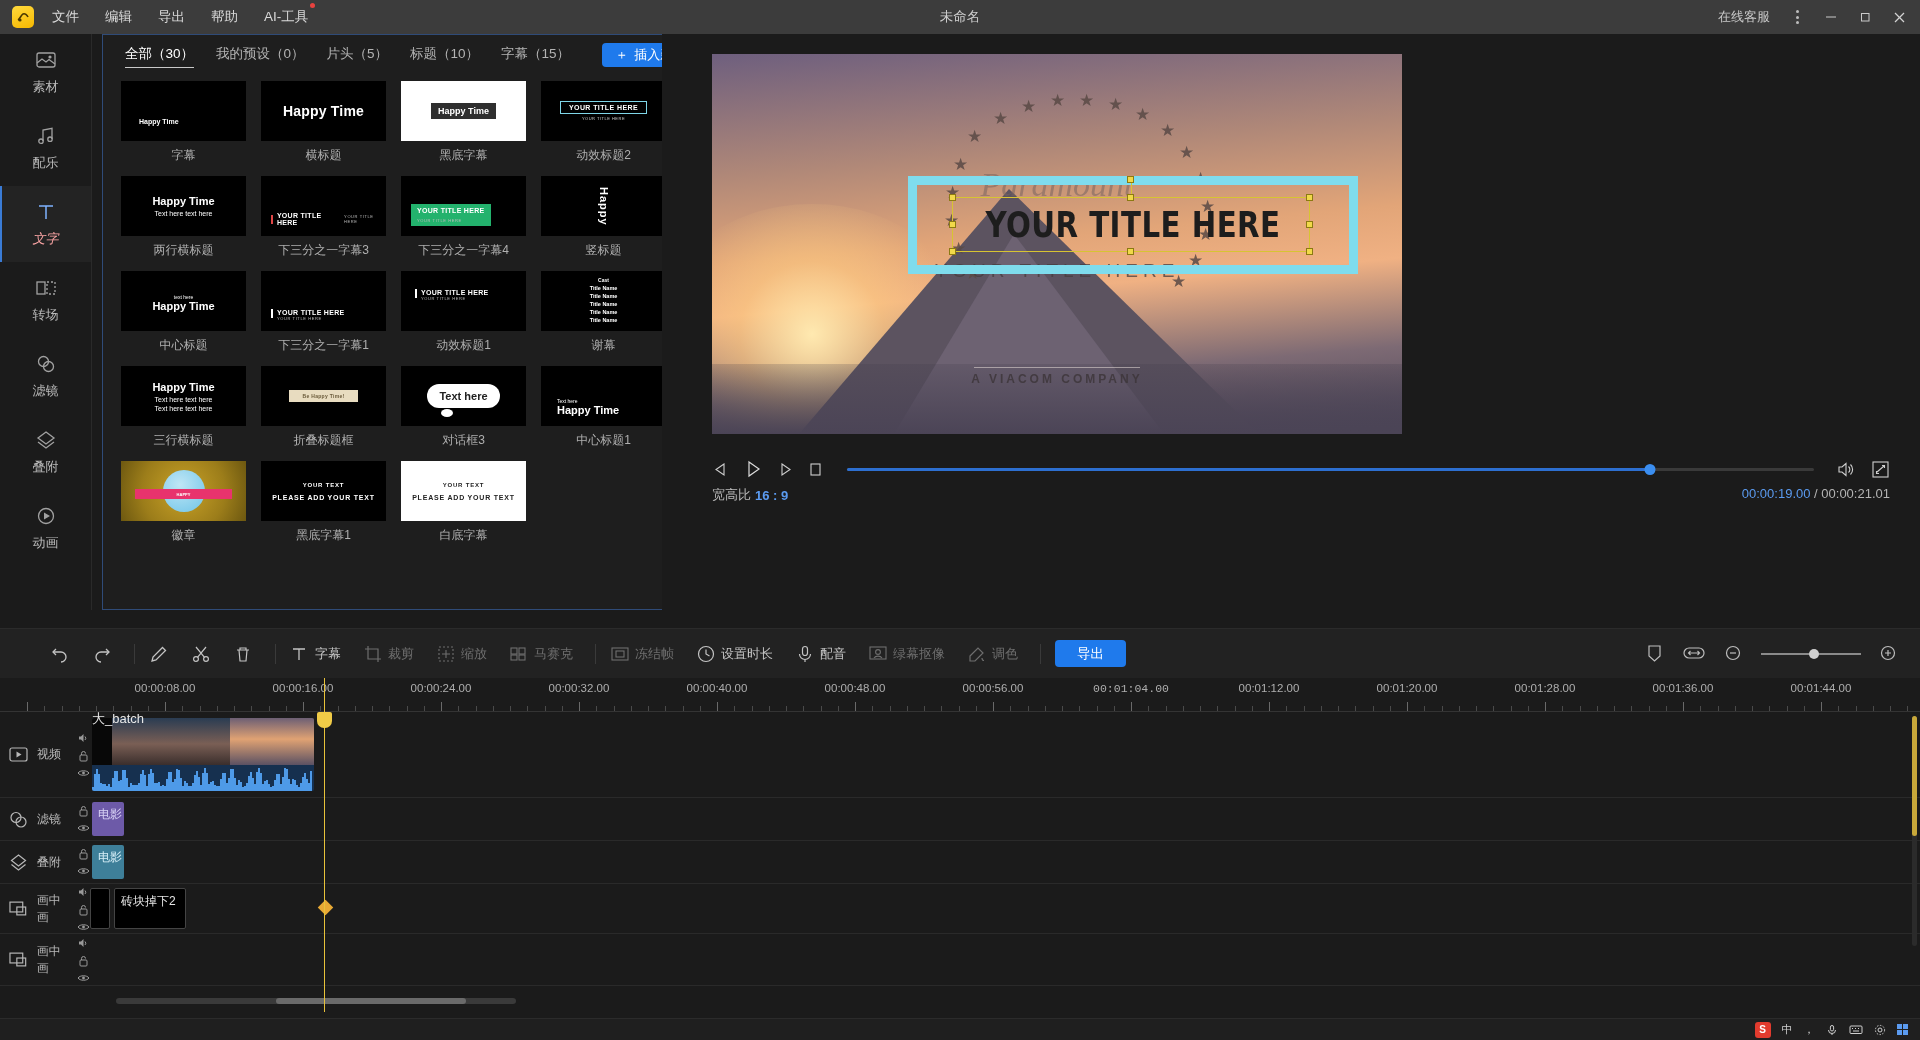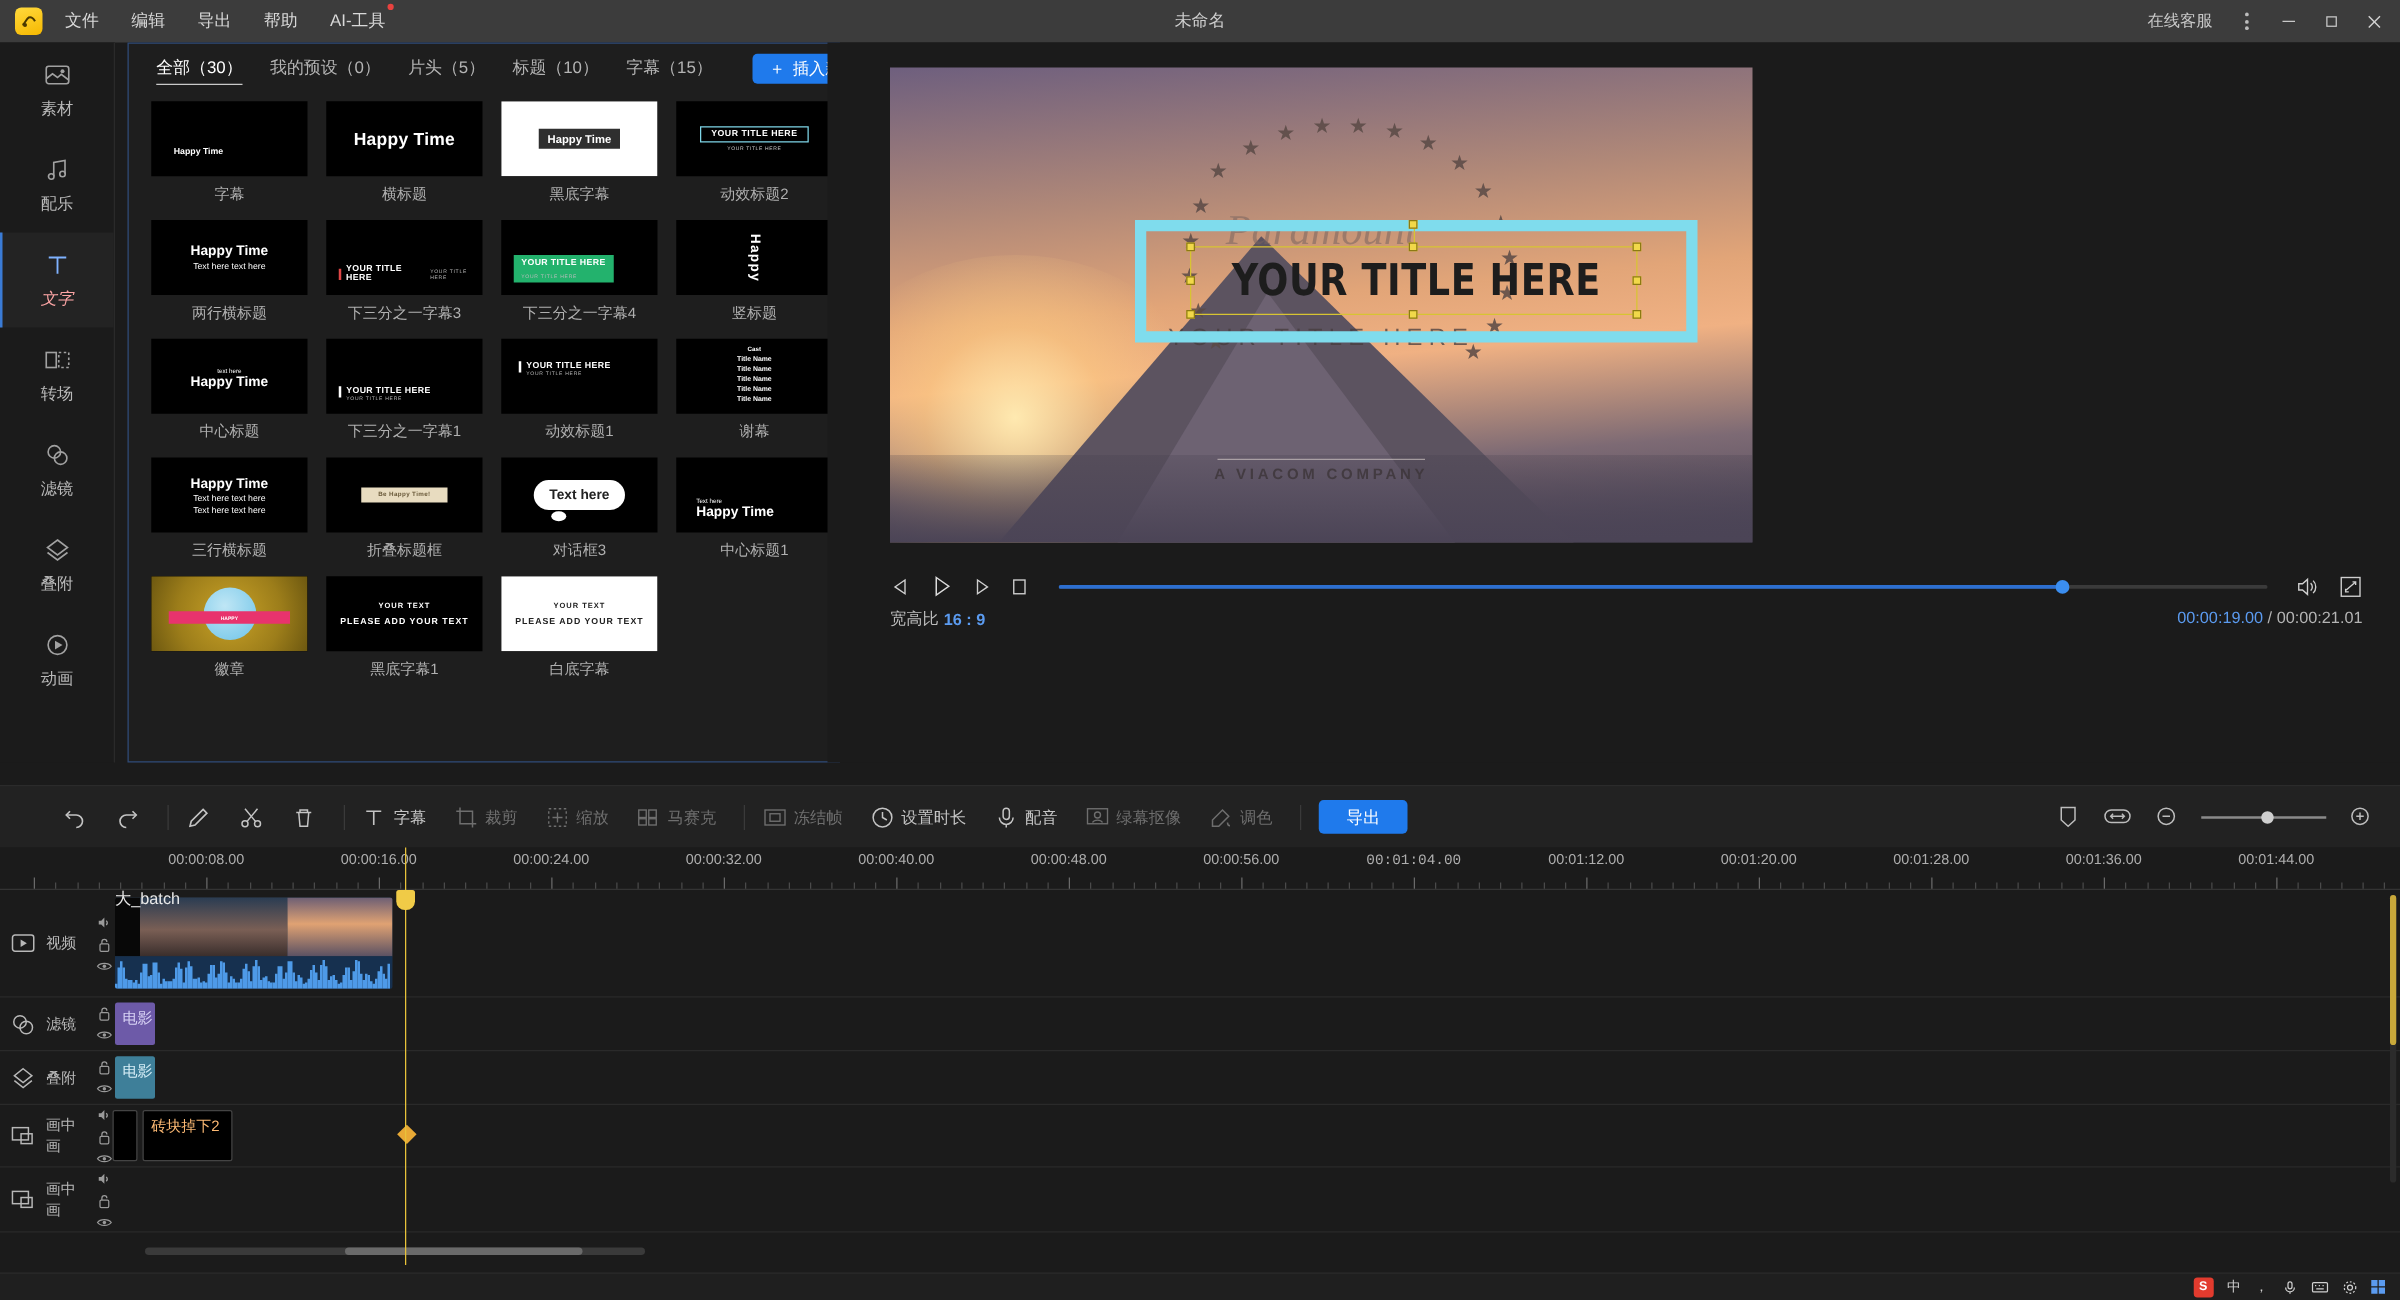--- a/index.html
+++ b/index.html
@@ -284,21 +284,21 @@
   }
   .track-ctrls{
     position:absolute;left:74px;top:0;height:100%;width:18px;display:flex;flex-direction:column;
     align-items:center;justify-content:center;gap:6px;color:#9a9a9a;font-size:10px;
   }
   .clips{position:absolute;left:92px;top:0;right:0;height:100%;}
   .clip{position:absolute;top:4px;bottom:4px;overflow:hidden;border-radius:2px;}
   .clip-v1{background:linear-gradient(180deg,#2b3a4a,#1d2732);}
   .clip-filter{background:#6d5aa8;color:#d8d2f5;}
   .clip-overlay{background:#3e7f99;color:#d6eef7;}
-  .clip-pip{background:#000;border:1px solid #444;color:#fdba74;}
+  .clip-pip{background:#000;border:1px solid #444;color:#e5e5e5;}
   .clip-label{font-size:12px;padding:4px 6px;white-space:nowrap;}
   .waveform{
     position:absolute;left:0;right:0;bottom:0;height:26px;
     background:#16304f;
   }
   .wv{position:absolute;bottom:0;width:2px;background:#4e9ae8;}
   .scroll-h{
     position:absolute;left:116px;bottom:8px;width:400px;height:6px;background:#3a3a3a;border-radius:3px;
   }
   .scroll-h i{display:block;height:6px;width:190px;background:#6a6a6a;border-radius:3px;margin-left:160px;}

